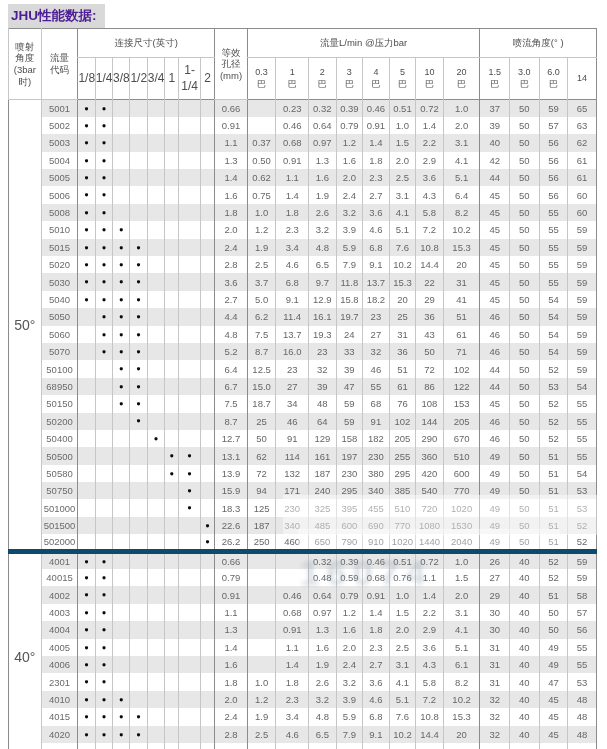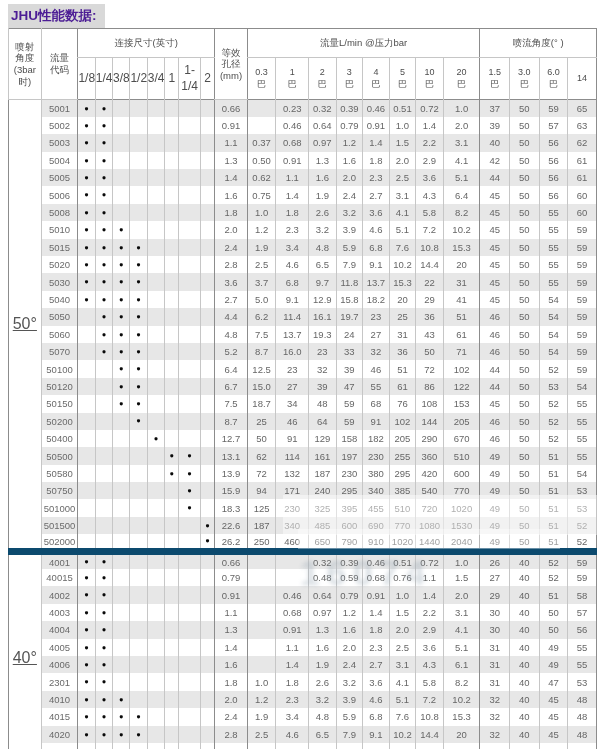--- a/index.html
+++ b/index.html
@@ -29,23 +29,23 @@
   thead tr.sub-row{height:42px;}
   thead tr.group-row th{font-size:9.5px;border-bottom:1px solid #c6c6c6;}
   thead{border-bottom:1px solid #8c8c8c;}
   th.multiline{white-space:pre-line;line-height:1.22;font-size:9.5px;}
   th.sub{font-size:9px;white-space:pre-line;line-height:1.3;}
   th.conn-sub{font-size:12px;}
   .grp-l{border-left:1px solid #8c8c8c !important;}
   tbody tr{height:17.4px;}
   tbody td{font-size:9.5px;}
   tbody tr.stripe td{background:#e7e7e7;}
-  td.angle-cell{background:#ffffff !important;font-size:16px;color:#555;border-left:none;text-decoration:underline;}
+  td.angle-cell{background:#ffffff !important;font-size:14px;color:#555;border-left:none;}
   td.conn-cell{font-size:7.5px;color:#0a0a0a;line-height:1;}
-  tr.section-start td{border-top:7px solid #0c4a6e;}
+  tr.section-start td{border-top:5px solid #0c4a6e;}
   td.code-cell{color:#6a6a6a;margin-top:44px;}
   
   .wm{position:absolute;pointer-events:none;}
   .wm-smear1{left:283px;top:495px;width:318px;height:40px;background:rgba(255,255,255,0.48);}
   .wm-smear2{left:298px;top:529px;width:262px;height:20px;background:rgba(255,255,255,0.38);}
   .wm-digits{
     left:300px;top:551px;width:220px;height:44px;
     font-size:35px;letter-spacing:7px;color:rgba(142,158,172,0.34);
     filter:blur(2px);font-weight:bold;line-height:44px;text-align:left;
   }
@@ -510,21 +510,21 @@
         <td>46</td>
         <td>51</td>
         <td>72</td>
         <td>102</td>
         <td class="grp-l">44</td>
         <td>50</td>
         <td>52</td>
         <td>59</td>
       </tr>
       <tr class="stripe">
-        <td class="code-cell">50120</td>
+        <td class="code-cell">68950</td>
         <td class="conn-cell grp-l"></td>
         <td class="conn-cell"></td>
         <td class="conn-cell">●</td>
         <td class="conn-cell">●</td>
         <td class="conn-cell"></td>
         <td class="conn-cell"></td>
         <td class="conn-cell"></td>
         <td class="conn-cell"></td>
         <td class="grp-l">6.7</td>
         <td class="grp-l">15.0</td>

